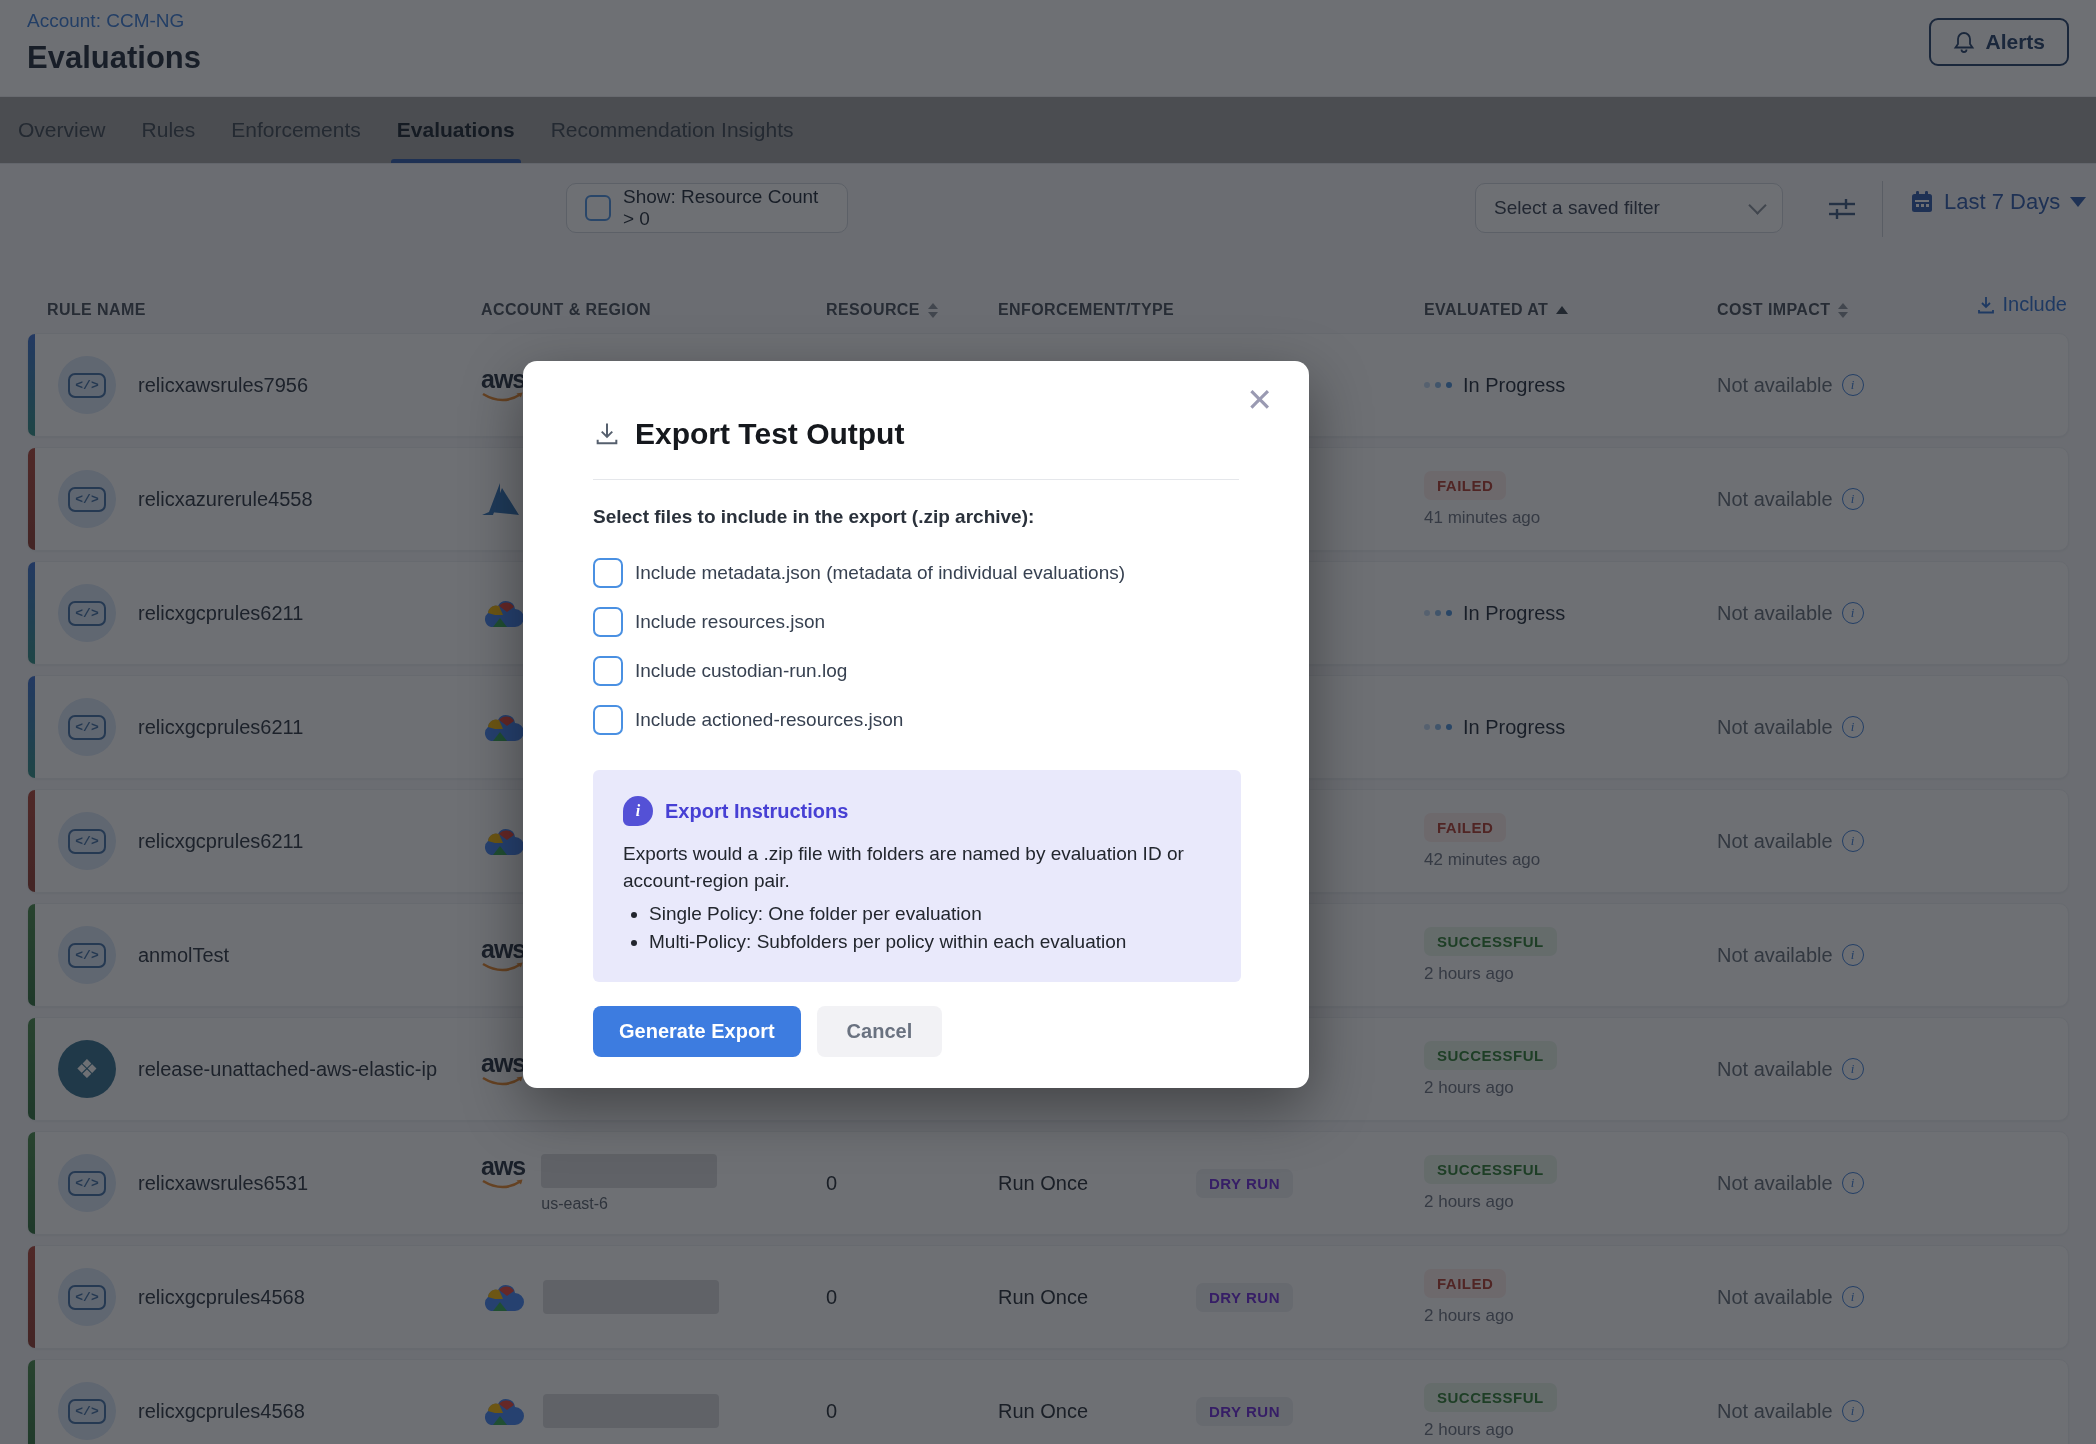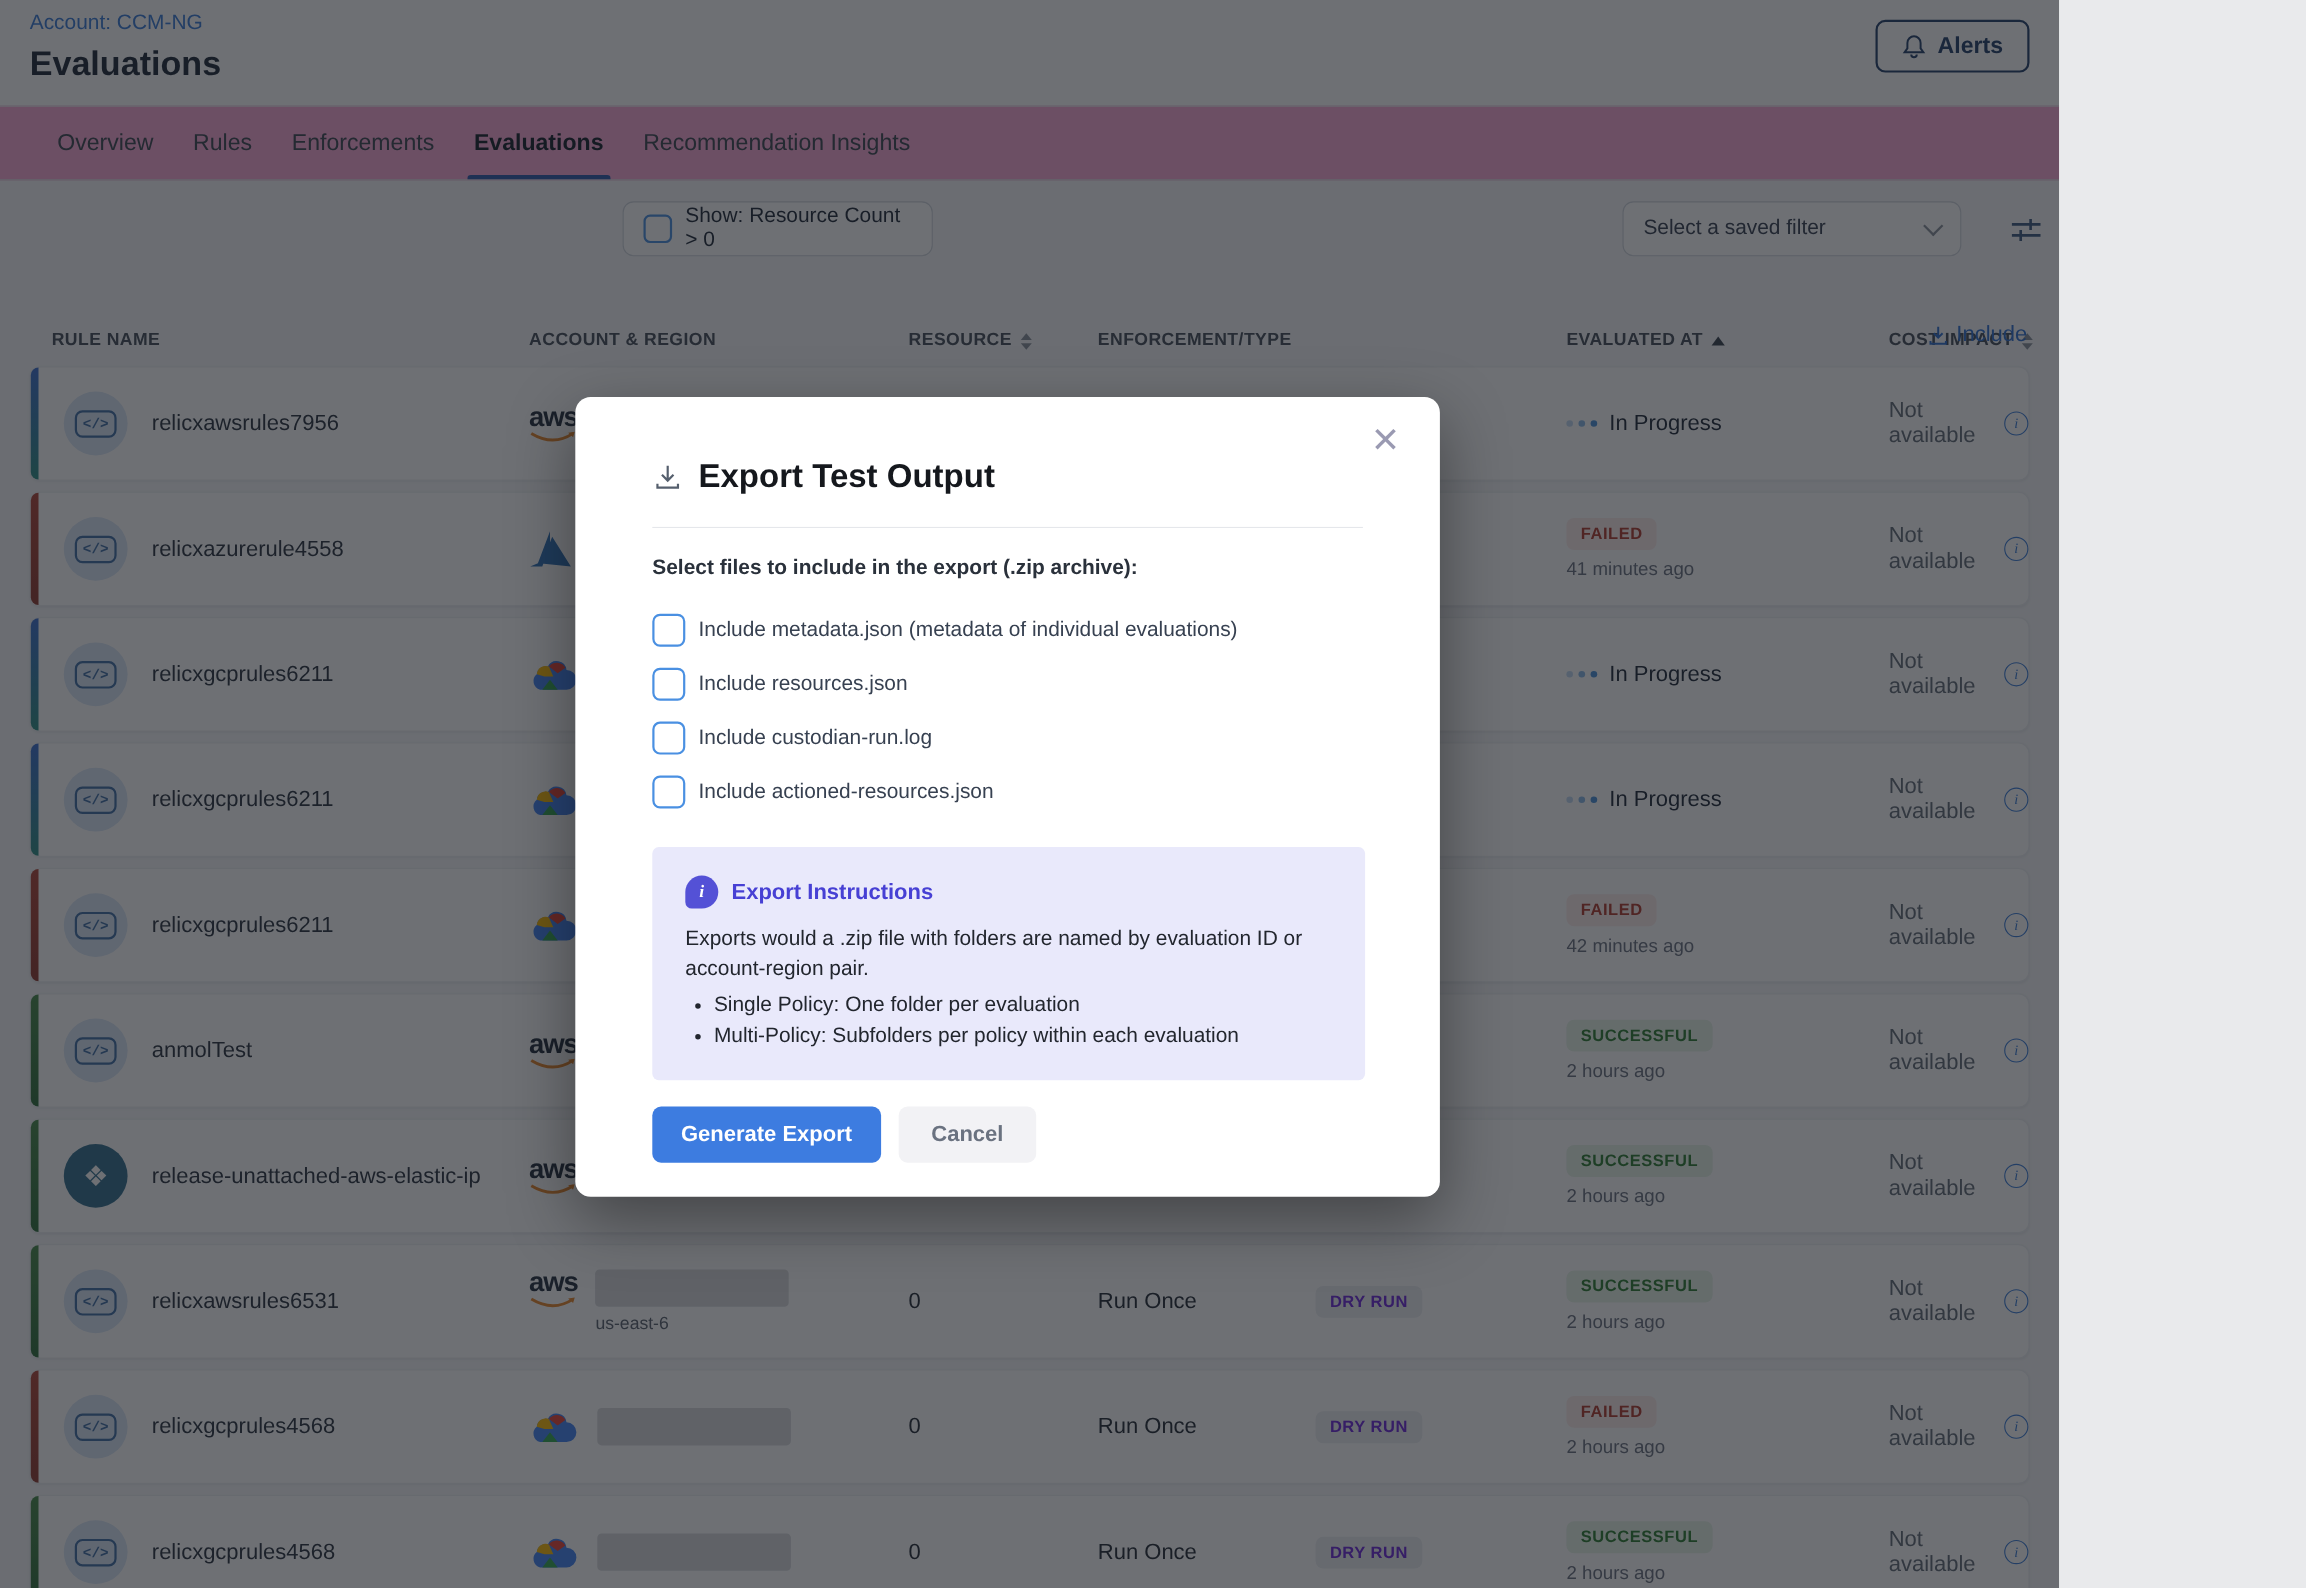--- a/index.html
+++ b/index.html
@@ -1,30 +1,30 @@
 <!DOCTYPE html>
 <html><head>
 <meta charset="utf-8">
 <style>
   html,body{margin:0;padding:0;}
   body{font-family:"Liberation Sans","DejaVu Sans",sans-serif;background:#e9eaec;}
-  .page{position:relative;width:1872px;height:1444px;background:#f6f7f9;overflow:hidden;}
+  .page{position:relative;width:2096px;height:1444px;background:#f6f7f9;overflow:hidden;}
 
   
   .topbar{position:absolute;top:0;left:0;right:0;height:96px;background:#fff;}
   .account-link{position:absolute;left:27px;top:10px;font-size:19px;color:#3b7dd8;cursor:pointer;}
   .page-title{position:absolute;left:27px;top:40px;font-size:31px;font-weight:700;color:#1f2937;}
   .alerts-btn{position:absolute;right:27px;top:18px;height:48px;display:flex;align-items:center;gap:10px;
     padding:0 22px;border:2px solid #24406b;border-radius:9px;color:#24406b;font-size:21px;font-weight:700;
     background:#fff;cursor:pointer;}
 
   
-  .tabbar{position:absolute;top:96px;left:0;right:0;height:66px;background:#f9a8d4;
+  .tabbar{position:absolute;top:96px;left:0;right:0;height:66px;background:#a3a3a3;
     border-top:1px solid #eef0f2;border-bottom:1px solid #e2e5e9;display:flex;align-items:center;
-    padding-left:52px;gap:36px;}
+    padding-left:18px;gap:36px;}
   .tab{font-size:21px;color:#3d4752;cursor:pointer;position:relative;height:100%;display:flex;align-items:center;}
   .tab.active{color:#16202b;font-weight:700;}
   .tab.active::after{content:"";position:absolute;left:-6px;right:-6px;bottom:0;height:4px;background:#2e5aac;border-radius:3px 3px 0 0;}
 
   
   .filterbar{position:absolute;top:183px;left:0;right:0;height:52px;}
   .fpill{position:absolute;height:50px;background:#fff;border:1px solid #cfd4dc;border-radius:10px;
     display:flex;align-items:center;gap:12px;padding:0 18px;box-sizing:border-box;font-size:19px;color:#1f2937;cursor:pointer;}
   .fp-show{left:566px;width:282px;}
   .fp-status{left:869px;width:280px;justify-content:space-between;}

